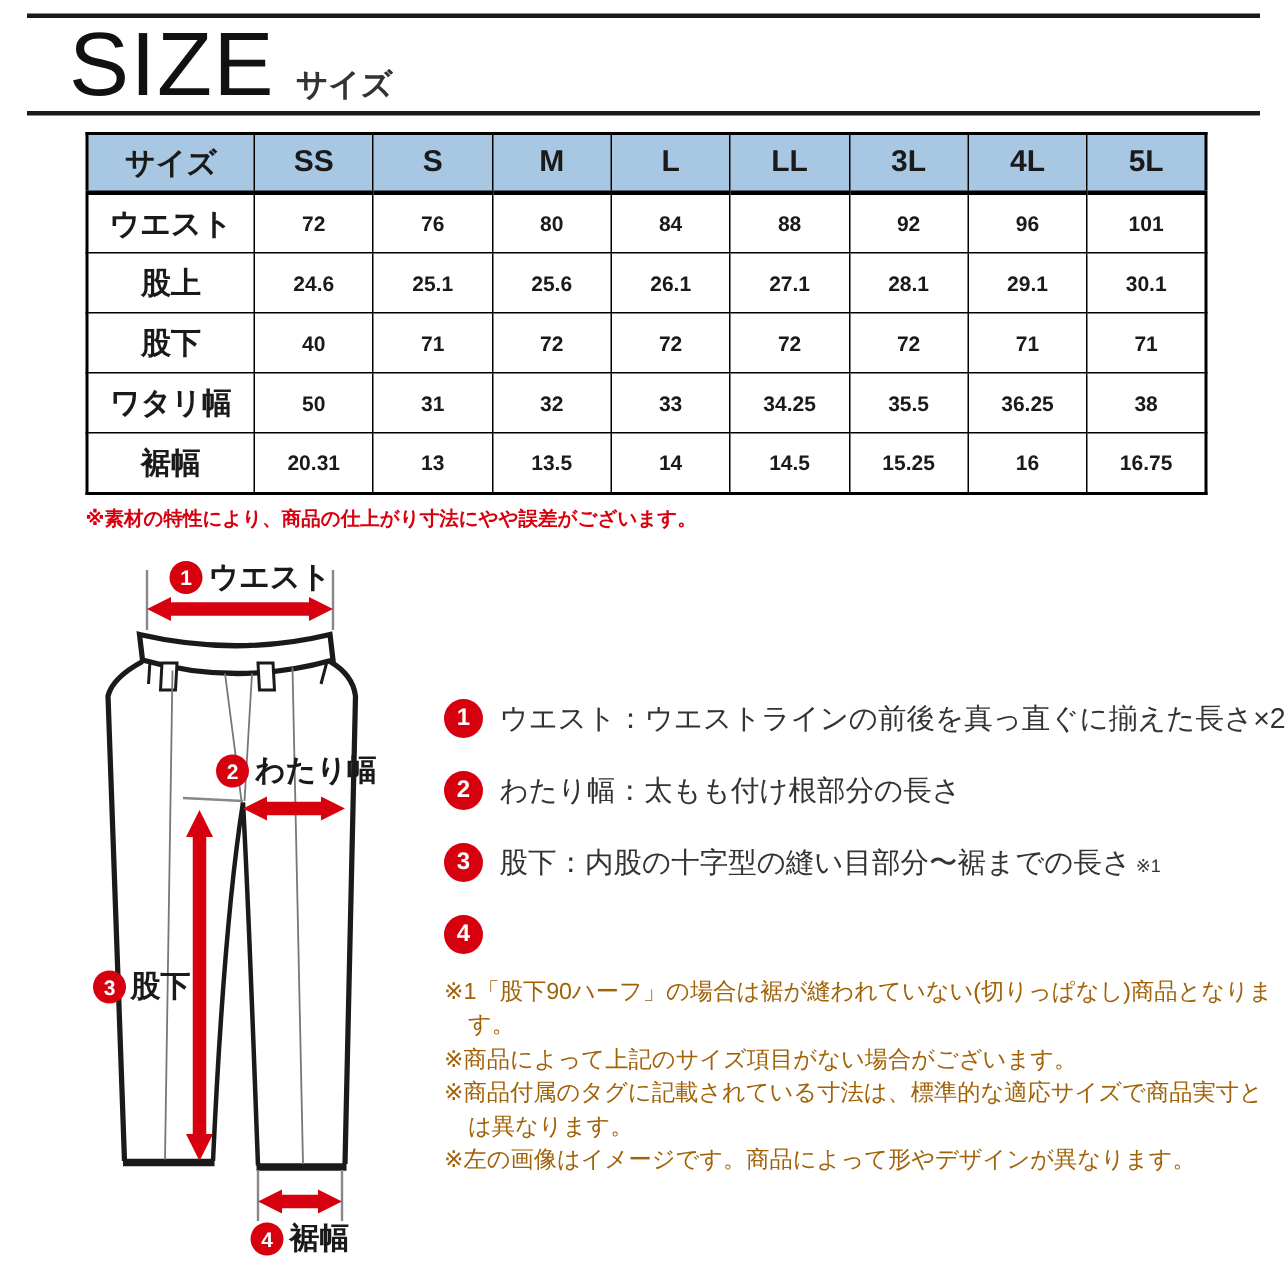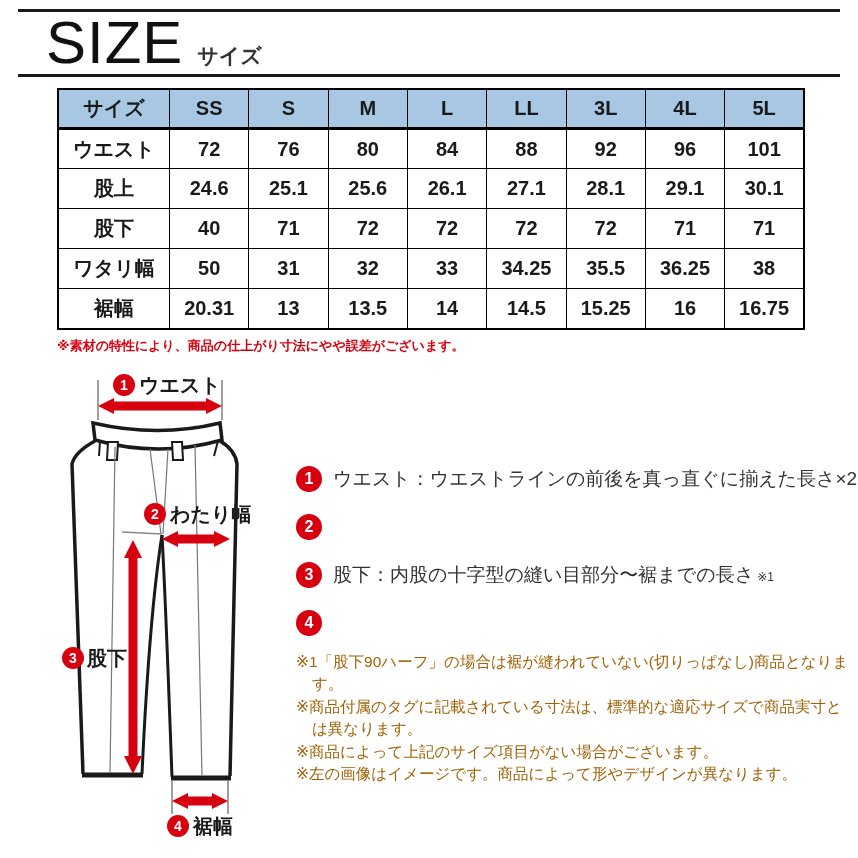--- a/index.html
+++ b/index.html
@@ -20,21 +20,21 @@
     width:748px;border:2px solid #000;
   }
   .size-table th,.size-table td{
     border:1px solid #000;text-align:center;vertical-align:middle;
     font-weight:700;padding:0;
   }
   .size-table thead th{
     background:#a7c7e2;height:37px;font-size:20px;border-bottom:3px solid #000;
   }
   .size-table tbody th{font-size:20px;}
-  .size-table tbody td{font-size:20px;}
+  .size-table tbody td{font-size:14px;}
   .size-table tbody tr{height:40px;}
   .size-table .label-col{width:110px;}
   
   .material-note{
     position:absolute;left:57px;top:337px;font-size:13px;font-weight:700;color:#d7000f;
   }
   
   .diagram{position:absolute;left:60px;top:368px;width:262px;height:490px;}
   
   .legend{position:absolute;left:296px;top:466px;width:556px;display:flex;flex-direction:column;gap:22px;}
@@ -207,30 +207,31 @@
     </g>
   </svg>
 
   <div class="legend">
     <div class="legend-item">
       <span class="badge">1</span>
       <span class="legend-text"><span>ウエスト：ウエストラインの前後を真っ直ぐに揃えた長さ×2</span><span class="legend-suffix"></span></span>
     </div>
     <div class="legend-item">
       <span class="badge">2</span>
+      <span class="legend-text"><span>わたり幅：太もも付け根部分の長さ</span><span class="legend-suffix"></span></span>
     </div>
     <div class="legend-item">
       <span class="badge">3</span>
       <span class="legend-text"><span>股下：内股の十字型の縫い目部分〜裾までの長さ</span><span class="legend-suffix">※1</span></span>
     </div>
     <div class="legend-item">
       <span class="badge">4</span>
     </div>
   </div>
 
   <div class="footnotes">
     <div class="footnote">※1「股下90ハーフ」の場合は裾が縫われていない(切りっぱなし)商品となります。</div>
+    <div class="footnote">※商品によって上記のサイズ項目がない場合がございます。</div>
     <div class="footnote">※商品付属のタグに記載されている寸法は、標準的な適応サイズで商品実寸とは異なります。</div>
-    <div class="footnote">※商品によって上記のサイズ項目がない場合がございます。</div>
     <div class="footnote">※左の画像はイメージです。商品によって形やデザインが異なります。</div>
   </div>
 
 </div>
 
 </body></html>

